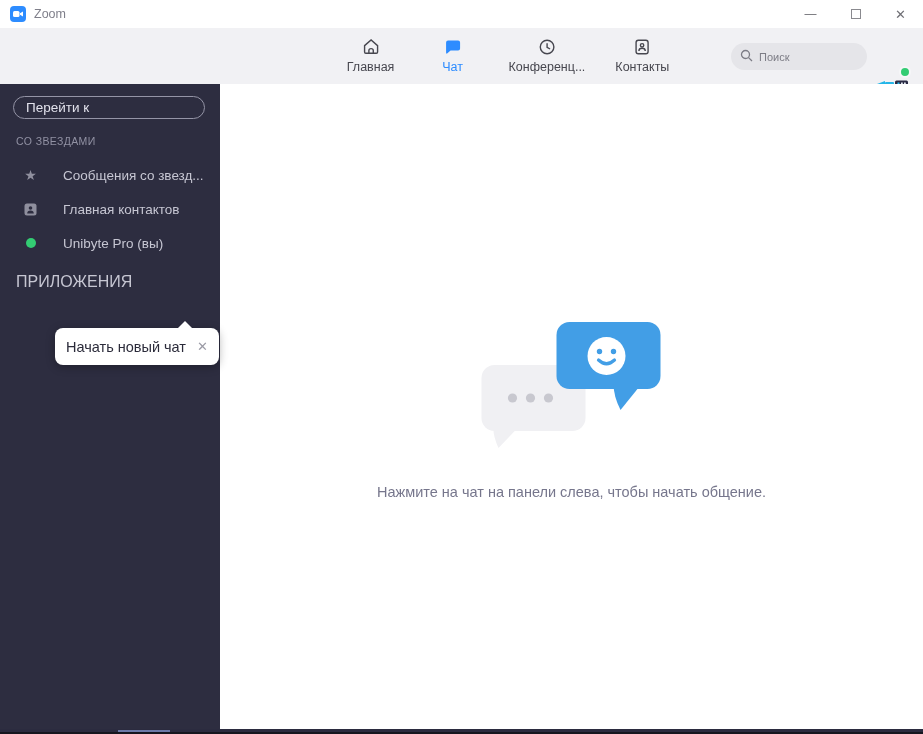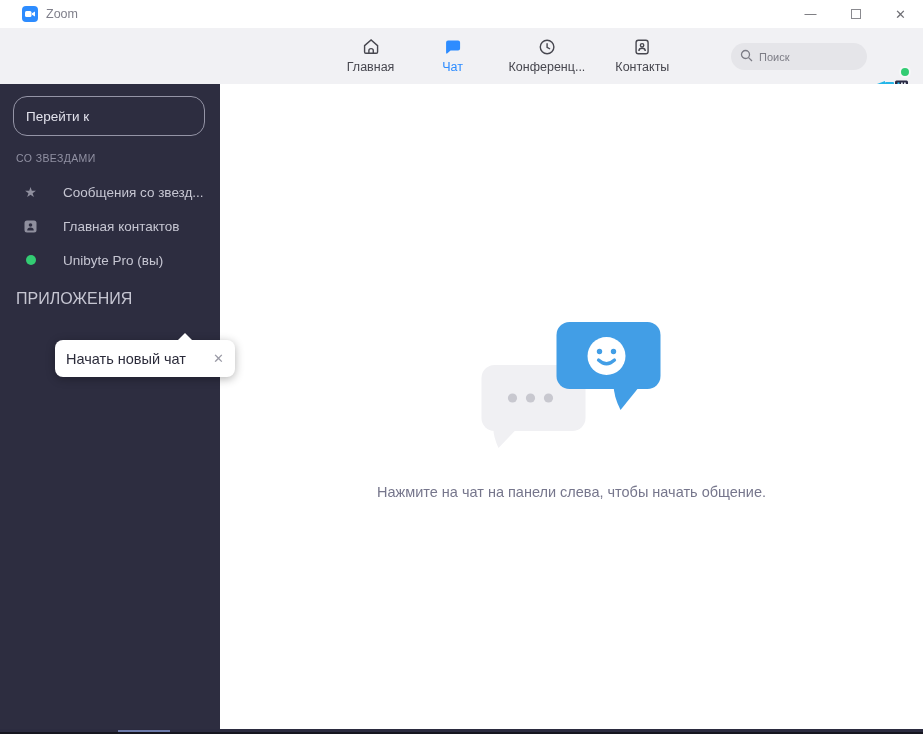--- a/index.html
+++ b/index.html
@@ -1,21 +1,21 @@
 <!DOCTYPE html>
 <html><head>
 <meta charset="utf-8">
 <style>
   * { margin:0; padding:0; box-sizing:border-box; }
   html,body { width:923px; height:734px; }
   body { font-family:"Liberation Sans","DejaVu Sans",sans-serif; background:#fff; overflow:hidden; }
   .window { width:923px; height:734px; display:flex; flex-direction:column; position:relative; }
 
   
-  .titlebar { height:28px; background:#ffffff; display:flex; align-items:center; flex:0 0 auto;margin-left:12px; }
+  .titlebar { height:28px; background:#ffffff; display:flex; align-items:center; flex:0 0 auto; }
   .app-logo { width:16px; height:16px; border-radius:4px; background:#2D8CFF; margin-left:10px;
               display:flex; align-items:center; justify-content:center; }
   .app-title { color:#7f7f8a; font-size:12.5px; margin-left:8px; }
   .win-controls { margin-left:auto; display:flex; height:100%; }
   .win-btn { width:45px; height:28px; display:flex; align-items:center; justify-content:center;
              color:#6e6e74; font-size:13px; background:transparent; border:none; cursor:default; }
   .maxi-box { width:10px; height:10px; border:1px solid #8a8a8f; display:inline-block; }
   .win-min { font-size:12px; }
   .win-close { font-size:13px; }
 
@@ -36,42 +36,42 @@
   .avatar-wrap { position:absolute; right:9px; top:38px; width:40px; height:30px; cursor:pointer; }
   .avatar-logo { position:absolute; left:2px; top:10px; }
   .presence-dot { position:absolute; right:3px; top:0; width:12px; height:12px; border-radius:50%;
                   background:#33cc73; border:2px solid #f7f7f9; }
 
   
   .body-row { flex:1 1 auto; display:flex; min-height:0; }
 
   
   .sidebar { width:220px; background:#2d2d40; position:relative; flex:0 0 auto; color:#c6c6d2; }
-  .jump-input { display:block; margin:12px 15px 0 13px; width:192px; height:40px;
+  .jump-input { display:block; margin:12px 15px 0 13px; width:192px; height:23px;
                 background:transparent; border:1px solid #9494a6; border-radius:14px;
                 color:#e8e8f0; font-size:13.5px; padding:0 12px; outline:none; font-family:inherit; }
   .jump-input::placeholder { color:#e2e2ec; }
   .side-header { font-size:10.5px; font-weight:normal; letter-spacing:.4px; color:#9191a3;
                  margin:16px 0 0 16px; }
   .side-items { margin-top:11px; }
   .side-item { height:34px; display:flex; align-items:center; padding-left:22px; cursor:pointer; }
   .side-item .item-icon { width:17px; display:flex; justify-content:center; align-items:center;
                           color:#8f8f9e; font-size:14px; flex:0 0 auto; }
   .side-item .item-label { margin-left:24px; font-size:13.5px; color:#c6c6d2; white-space:nowrap; }
   .dot-green { width:10px; height:10px; border-radius:50%; background:#33cc73; }
   .recent-row { height:30px; margin-top:4px; display:flex; align-items:center; padding:0 25px 0 16px; }
   .recent-row .side-header-inline { font-size:10.5px; font-weight:bold; letter-spacing:.4px; color:#9191a3; }
   .chevron { margin-left:12px; cursor:pointer; display:flex; }
   .plus-btn { margin-left:auto; width:20px; height:20px; border:1.5px solid #b9b9c4; border-radius:50%;
               color:#c6c6d2; font-size:14px; line-height:17px; text-align:center; cursor:pointer;
               background:transparent; }
   .apps-row { height:30px; margin-top:7px; display:flex; align-items:center; padding-left:16px; }
 
   
-  .tooltip { position:absolute; left:55px; top:256px; width:180px; height:37px; background:#fff;
+  .tooltip { position:absolute; left:55px; top:244px; width:164px; height:37px; background:#fff;
              border-radius:8px; box-shadow:0 2px 10px rgba(0,0,0,.3); display:flex; align-items:center;
              padding:0 11px; z-index:5; }
   .tooltip::before { content:""; position:absolute; top:-7px; left:122px; width:0; height:0;
                      border-left:8px solid transparent; border-right:8px solid transparent;
                      border-bottom:8px solid #fff; }
   .tooltip .tooltip-text { font-size:14.5px; color:#2b2b3a; white-space:nowrap; }
   .tooltip .tooltip-close { margin-left:auto; color:#9a9aa5; font-size:13px; cursor:pointer; }
 
   
   .main { flex:1 1 auto; background:#ffffff; position:relative; }

